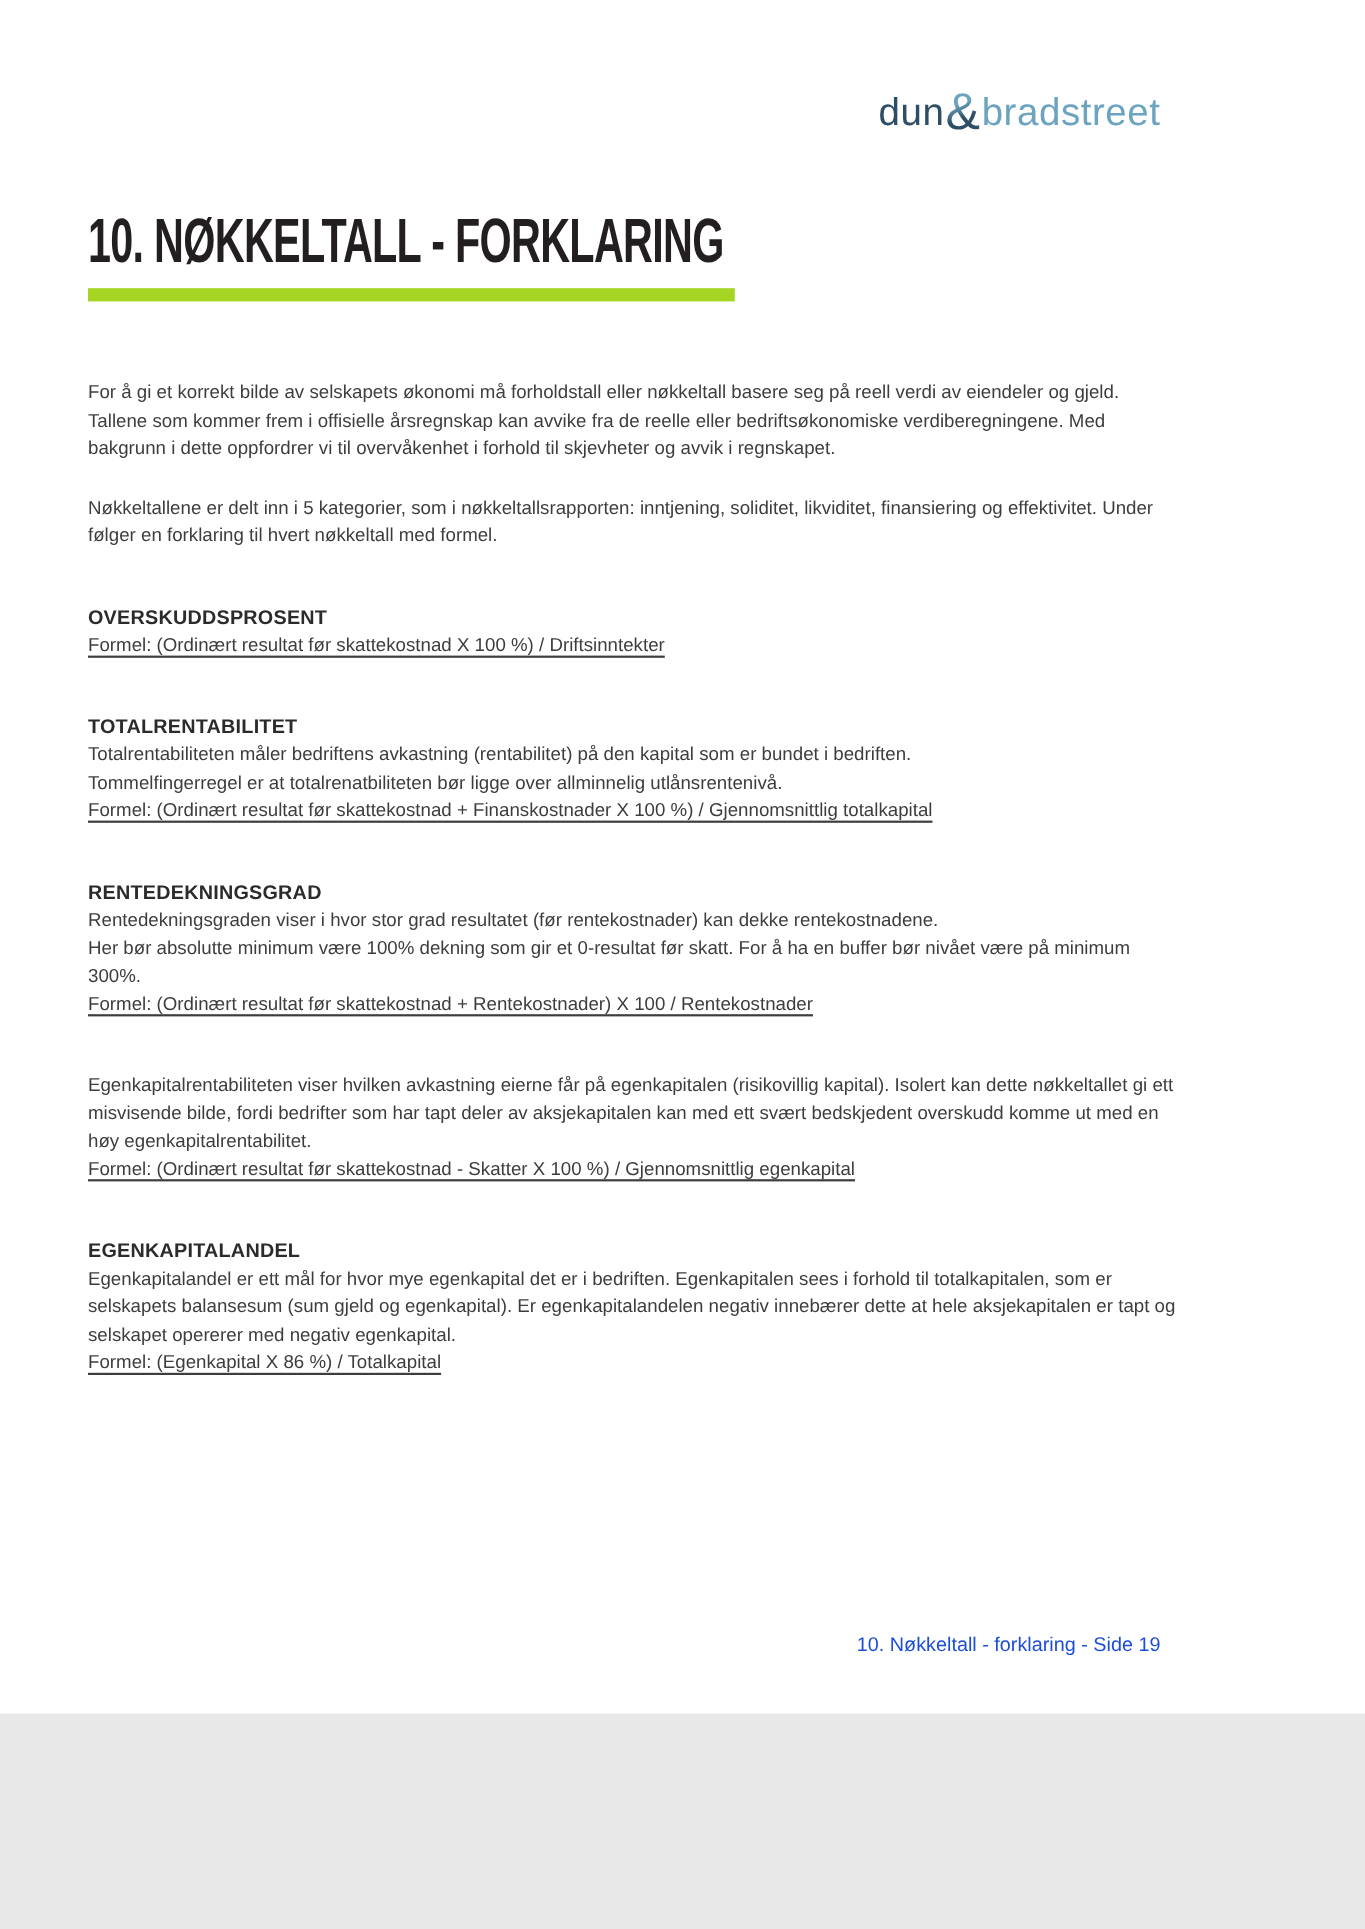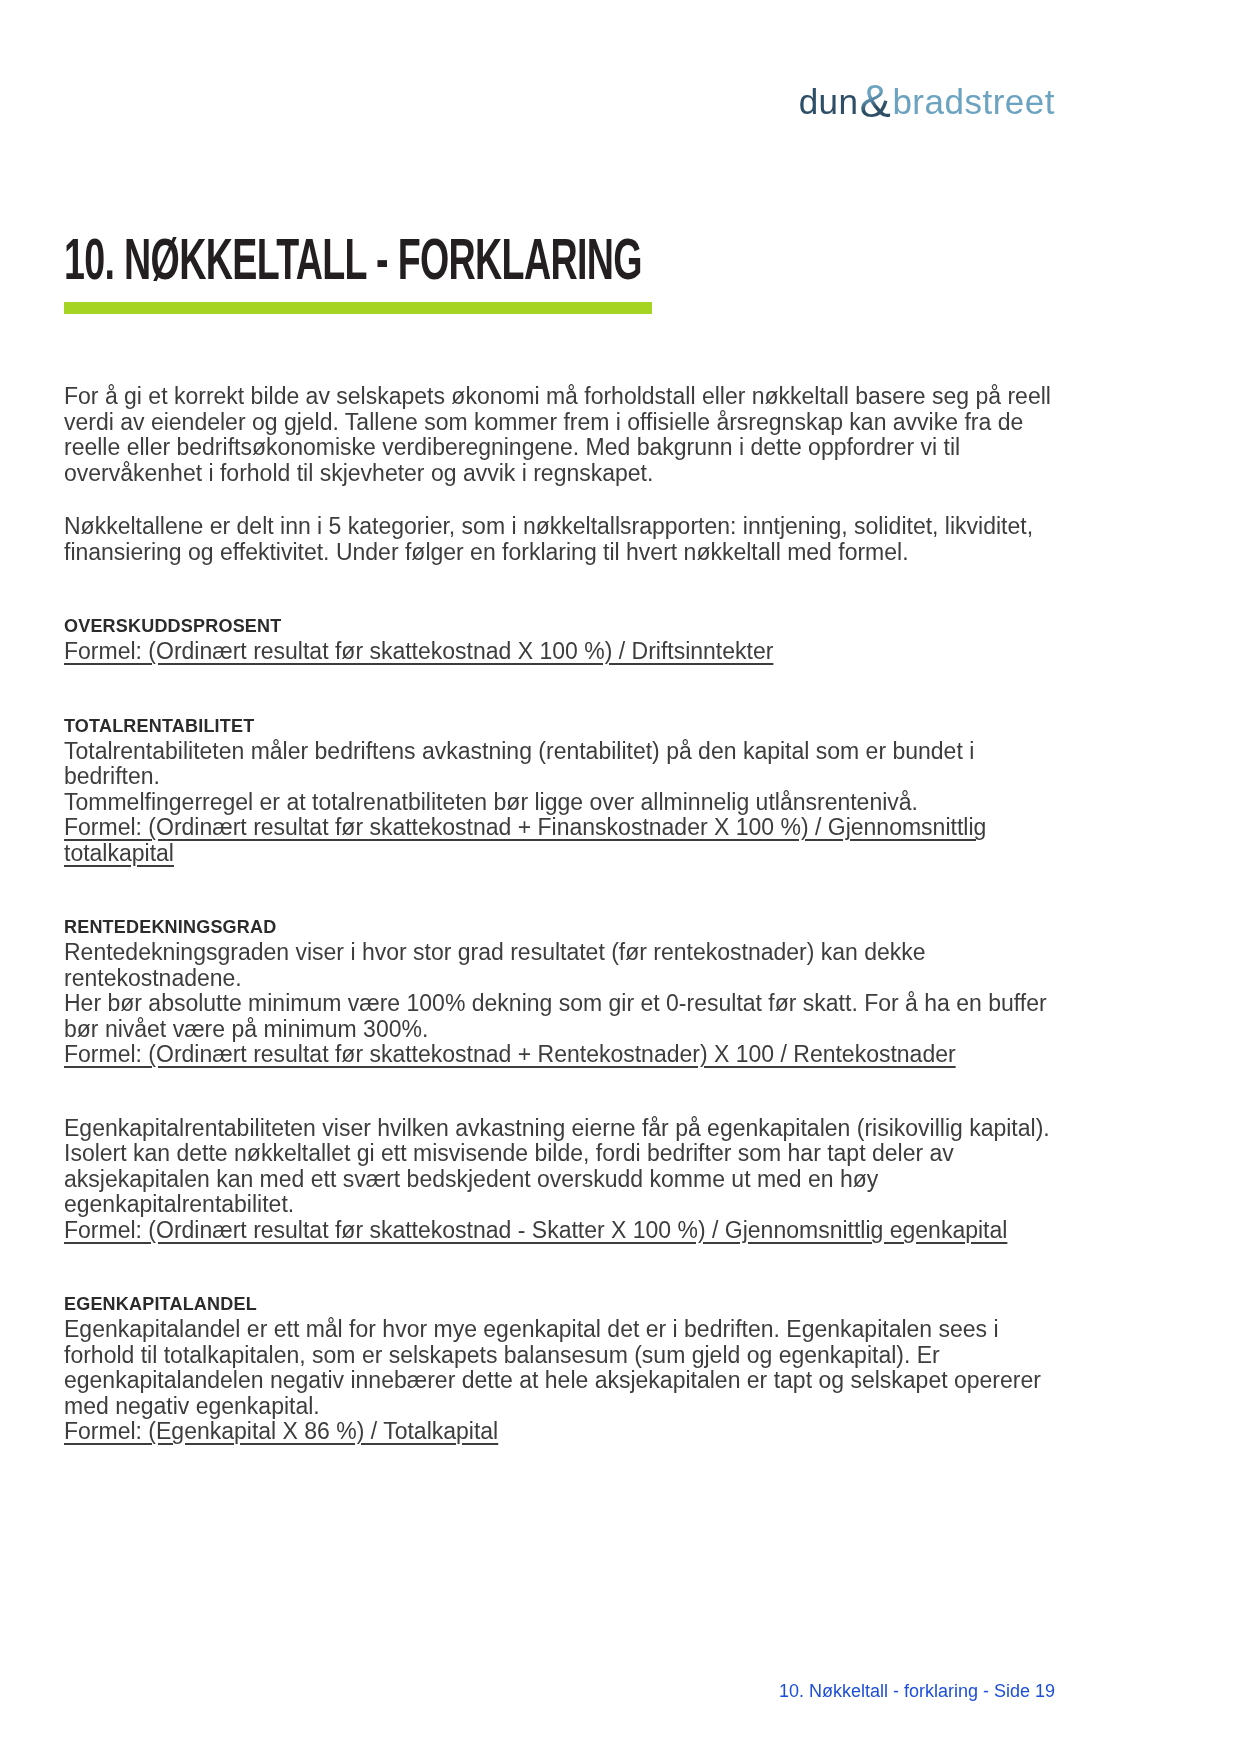--- a/index.html
+++ b/index.html
@@ -1,19 +1,19 @@
 <!DOCTYPE html>
 <html lang="no"><head>
 <meta charset="utf-8">
 <style>
   html, body { margin: 0; padding: 0; background: #e8e8e8; }
   .page {
     position: relative;
     width: 1241px;
-    height: 1754px;
+    height: 1558px;
     margin: 0 auto;
     background: #ffffff;
     font-family: "Liberation Sans", sans-serif;
     color: #3d3d3d;
     overflow: hidden;
   }
 
   
   .logo {
     position: absolute;
@@ -42,24 +42,23 @@
       background: linear-gradient(160deg, #6ba3c0 0%, #6ba3c0 38%, #2e4e66 62%, #2e4e66 100%);
       -webkit-background-clip: text;
       background-clip: text;
       color: transparent;
     }
   }
 
   
   .content {
     position: absolute;
-    left: 64px;
+    left: 80px;
     top: 0;
     width: 992px;
-    margin-top: 40px;
   }
 
   .doc-title {
     margin: 190px 0 0 0;
     font-size: 57px;
     line-height: 58px;
     font-weight: 900;
     color: #231f20;
     letter-spacing: -1px;
     transform: scaleX(0.66);
@@ -71,21 +70,21 @@
     margin-top: 14px;
     width: 588px;
     height: 12px;
     background: #a5d522;
   }
 
   .intro-p1 { margin-top: 70px; }
   .intro-p2 { margin-top: 28px; }
   p, .body-line, .formula {
     margin: 0;
-    font-size: 23px;
+    font-size: 17px;
     line-height: 25.5px;
   }
   .bold { font-weight: normal; }
 
   .section { margin-top: 48px; }
   .section-heading {
     margin: 0;
     font-size: 18px;
     line-height: 26px;
     font-weight: bold;

